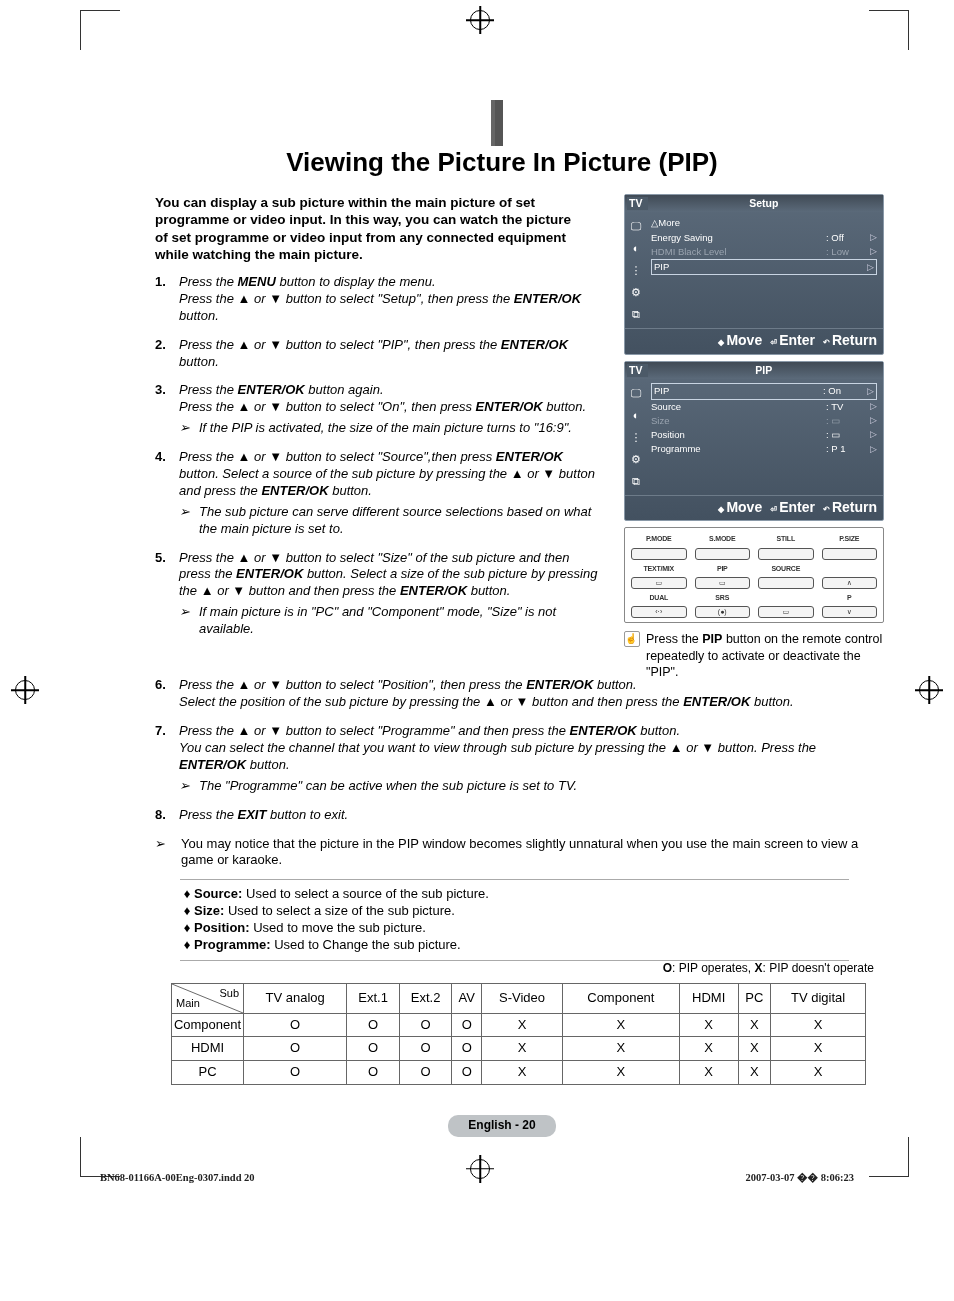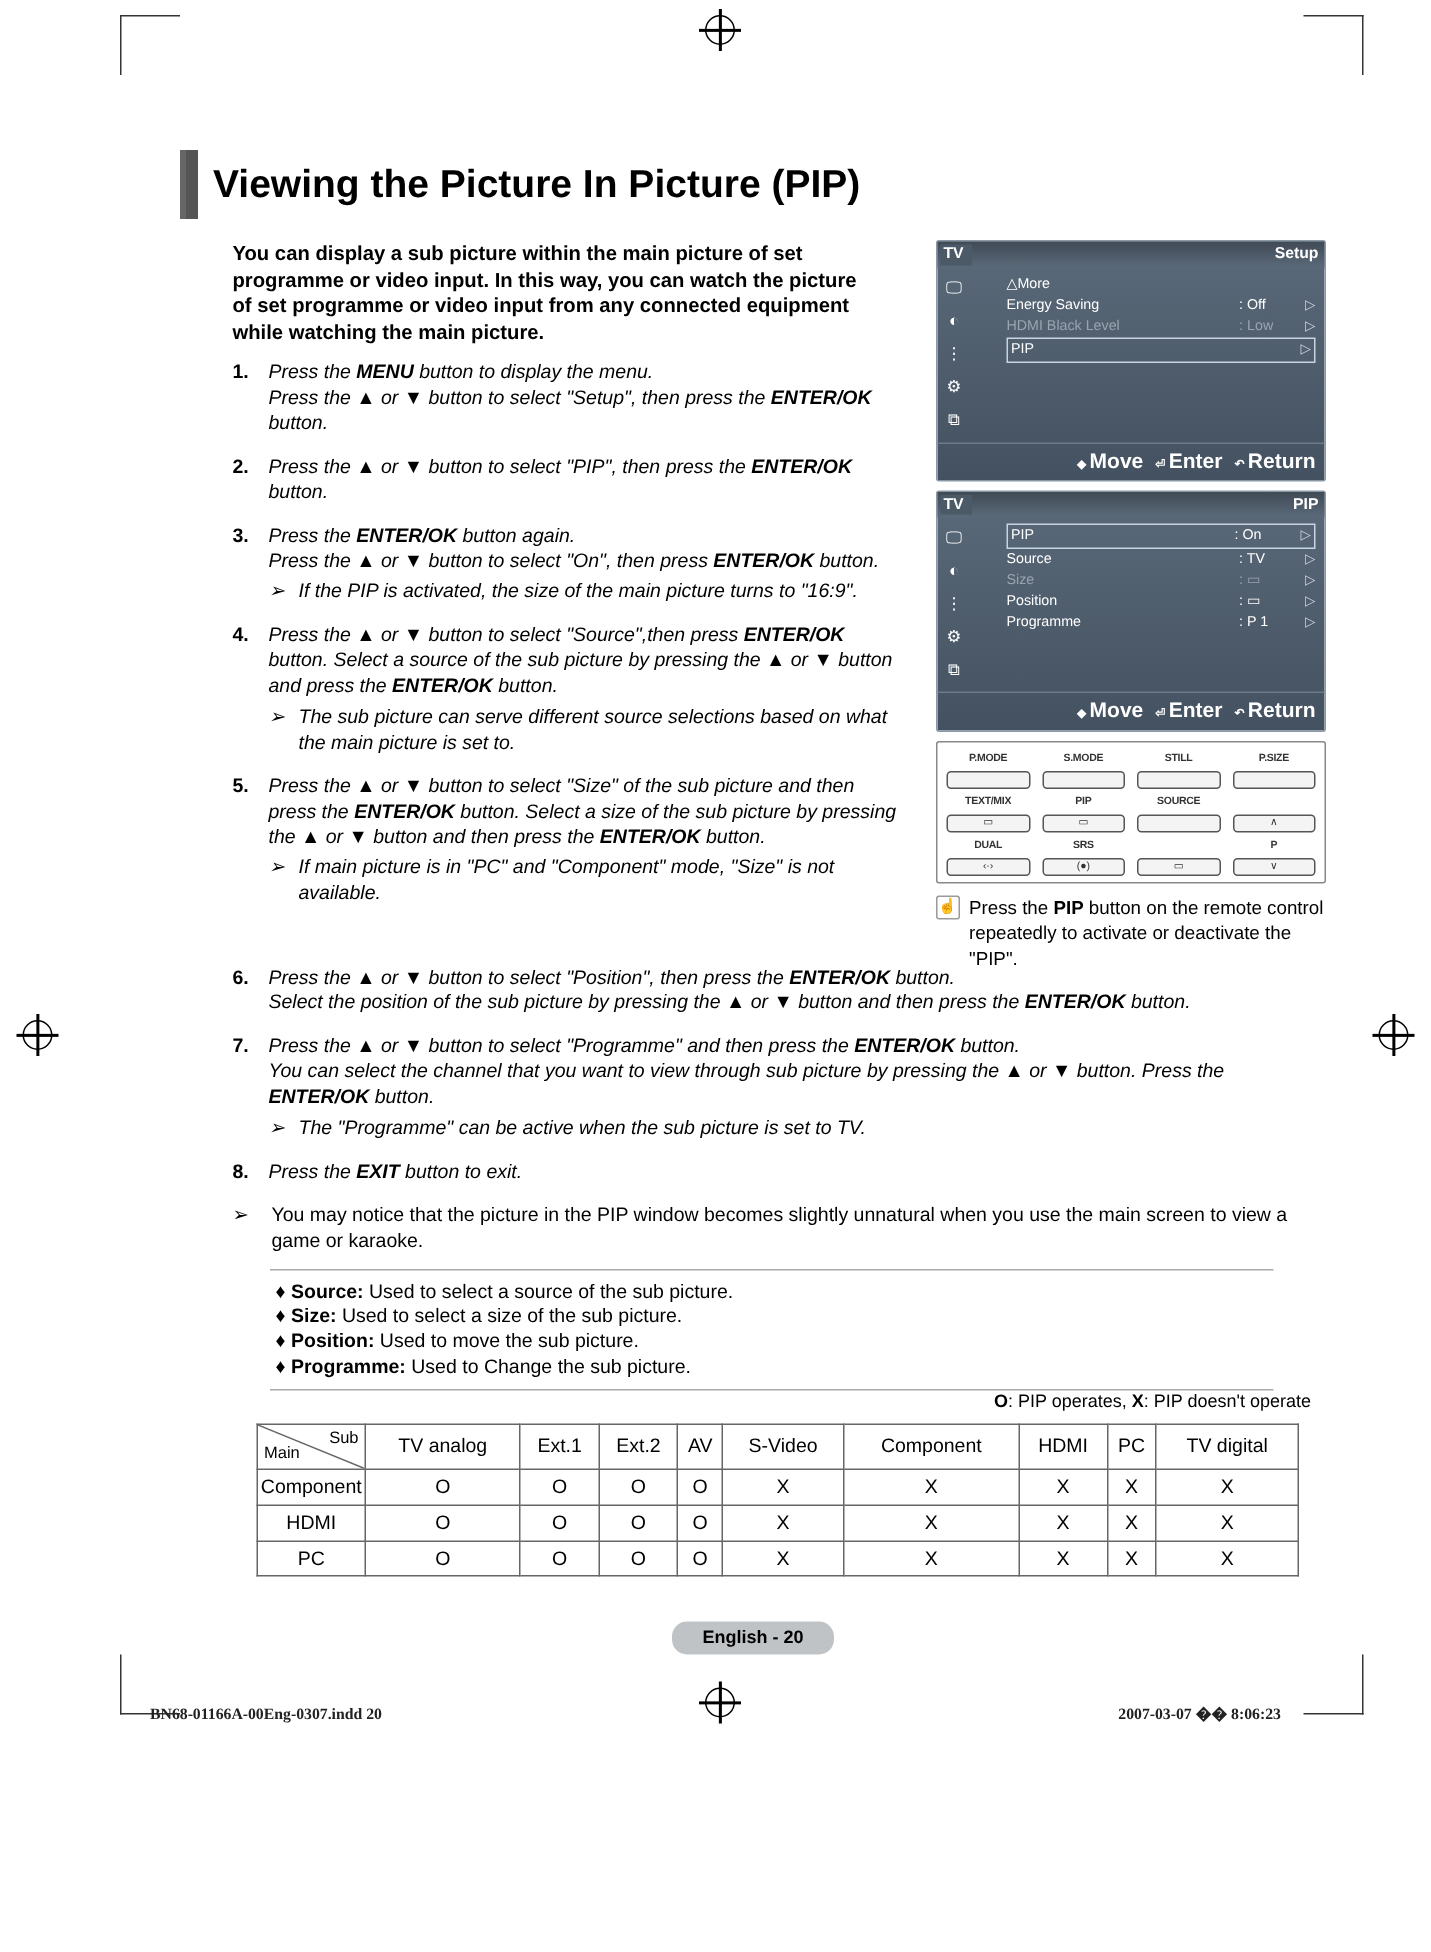--- a/index.html
+++ b/index.html
@@ -14,21 +14,21 @@
 
   .reg-mark { position: absolute; width: 20px; height: 20px; border: 1.5px solid #000; border-radius: 50%; }
   .reg-mark::before, .reg-mark::after { content:""; position:absolute; background:#000; }
   .reg-mark::before { left:50%; top:-5px; bottom:-5px; width:1.5px; transform:translateX(-50%); }
   .reg-mark::after  { top:50%; left:-5px; right:-5px; height:1.5px; transform:translateY(-50%); }
   .reg-top { top: 10px; left: 470px; }
   .reg-left { top: 680px; left: 15px; }
   .reg-right{ top: 680px; right: 15px; }
   .reg-bottom{ bottom: 18px; left: 470px; }
 
-  .title-bar { display:flex; align-items:center; margin-bottom:14px; }
+  .title-bar { display:flex; align-items:center; margin-bottom:14px;flex-direction:column; }
   .title-accent { width:12px; height:46px; background:#555; margin-right:10px; border-left:4px solid #666; }
   h1 { font-size: 26px; font-weight:bold; color:#000; }
 
   .intro { font-weight:bold; font-size:13.5px; margin: 0 0 10px 35px; width: 420px; }
 
   .main-cols { display:flex; gap: 15px; }
   .col-left { flex: 1; }
   .col-right { width: 260px; }
 
   ol.steps { list-style:none; margin-left:35px; width: 445px; }
@@ -38,26 +38,26 @@
 
   ol.steps.full { width: auto; }
 
   .note { display:flex; margin-top:4px; }
   .note .arrow { width:20px; flex:none; font-size:13px; }
   .note .ntxt { flex:1; }
 
   .osd { background: linear-gradient(#5b6a7a,#435160); color:#fff; font-size:10px; border:1px solid #8a99a8; border-radius:2px; margin-bottom:6px; padding-bottom:2px; }
   .osd-title { display:flex; font-weight:bold; font-size:10.5px; background: linear-gradient(#404a55,#5b6a7a); padding:2px 4px 2px 2px; }
   .osd-title .lbl { background:#4c5a68; padding:0 6px 0 2px; }
-  .osd-title .ctr { flex:1; text-align:right; }
+  .osd-title .ctr { flex:1; text-align:center; }
   .osd-body { display:flex; }
   .osd-icons { width:22px; display:flex; flex-direction:column; align-items:center; gap:6px; padding:6px 0; }
   .osd-icon { width:16px; height:16px; display:flex; align-items:center; justify-content:center; font-size:11px; }
   .osd-content { flex:1; padding:4px 6px 2px 4px; }
-  .osd-row { display:flex; align-items:flex-start; line-height:1.5; font-size:9.5px;margin-left:20px; }
+  .osd-row { display:flex; align-items:center; line-height:1.5; font-size:9.5px; }
   .osd-row .k { flex:1; }
   .osd-row .v { width:40px; }
   .osd-row .tri { color:#ccd; font-size:9px; padding-left:4px; }
   .osd-row.sel { border:1px solid #c8d4e2; padding:0 2px; }
   .osd-row.dim { color:#9aa4b0; }
   .osd-foot { display:flex; justify-content:flex-end; gap:8px; font-size:14px; padding:2px 6px; border-top:1px solid #6d7b89; font-weight:bold; }
   .osd-foot span::before { content:"◆ "; font-size:8px; }
   .osd-foot span:nth-child(2)::before { content:"⏎ "; }
   .osd-foot span:nth-child(3)::before { content:"↶ "; }
 

